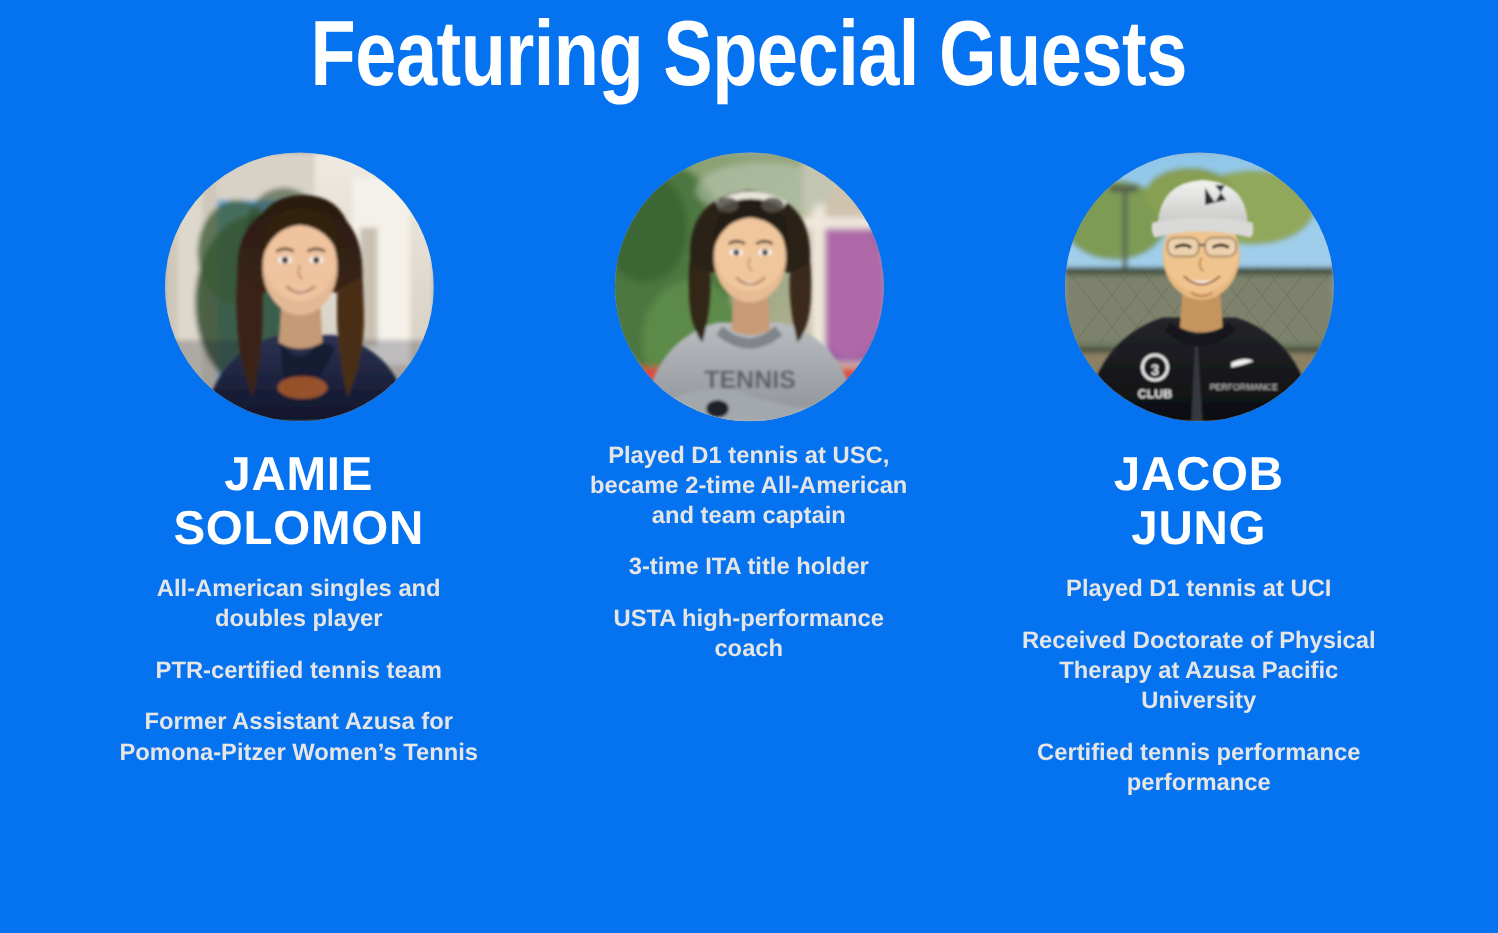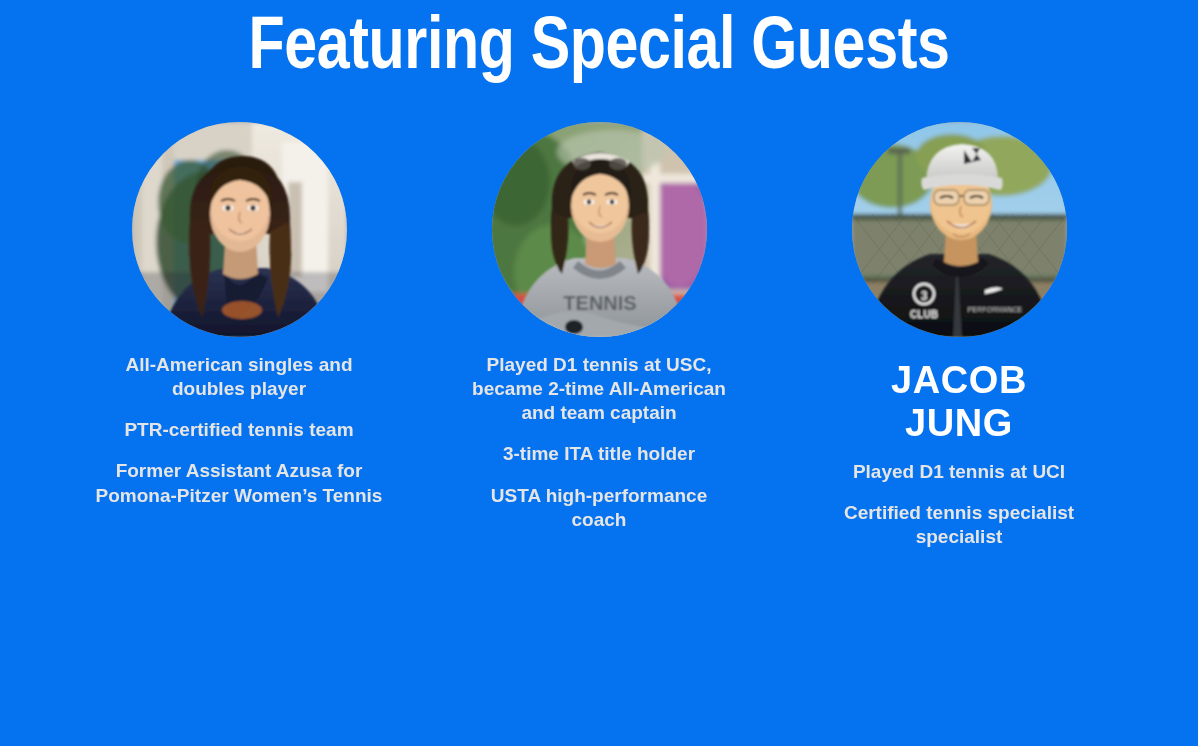--- a/index.html
+++ b/index.html
@@ -163,20 +163,22 @@
           <path d="M108 90 Q105 99 110 101" stroke="#c79168" stroke-width="1.6" fill="none"></path>
           <path d="M97 108 Q108 118 120 108 Q109 113 97 108 Z" fill="#f4f1ee"></path>
           <path d="M97 107 Q108 117 120 107" stroke="#a8694f" stroke-width="1.6" fill="none"></path>
 
           <path d="M60 100 Q52 150 70 196 Q80 156 78 110 Z" fill="#3b2413"></path>
           <path d="M156 100 Q166 150 146 196 Q136 154 138 110 Z" fill="#4a2d16"></path>
         </g>
       </svg>
     </div>
 
+    <div class="guest-name">JAMIE
+SOLOMON</div>
 
     <div class="guest-bullets">
       <div class="bullet">All-American singles and doubles player</div>
       <div class="bullet">PTR-certified tennis team</div>
       <div class="bullet">Former Assistant Azusa for Pomona-Pitzer Women’s Tennis</div>
     </div>
   </div>
 
   <div class="guest-card card-1">
 
@@ -340,17 +342,18 @@
           <path d="M101 112 Q109 118 118 112" stroke="#a5714a" stroke-width="1.4" fill="none" opacity="0.7"></path>
         </g>
       </svg>
     </div>
 
     <div class="guest-name">JACOB
 JUNG</div>
 
     <div class="guest-bullets">
       <div class="bullet">Played D1 tennis at UCI</div>
-      <div class="bullet">Certified tennis specialist specialist</div>
+      <div class="bullet">Received Doctorate of Physical Therapy at Azusa Pacific University</div>
+      <div class="bullet">Certified tennis performance performance</div>
     </div>
   </div>
 
 </div>
 
 </body></html>

